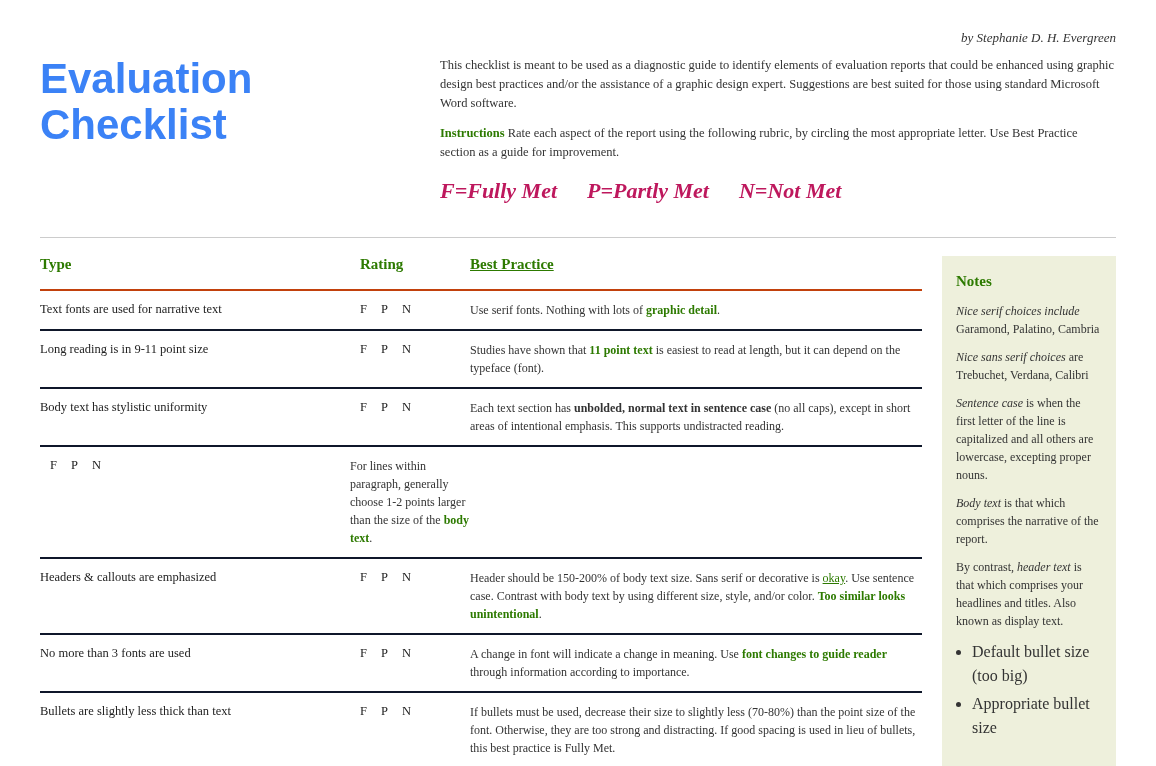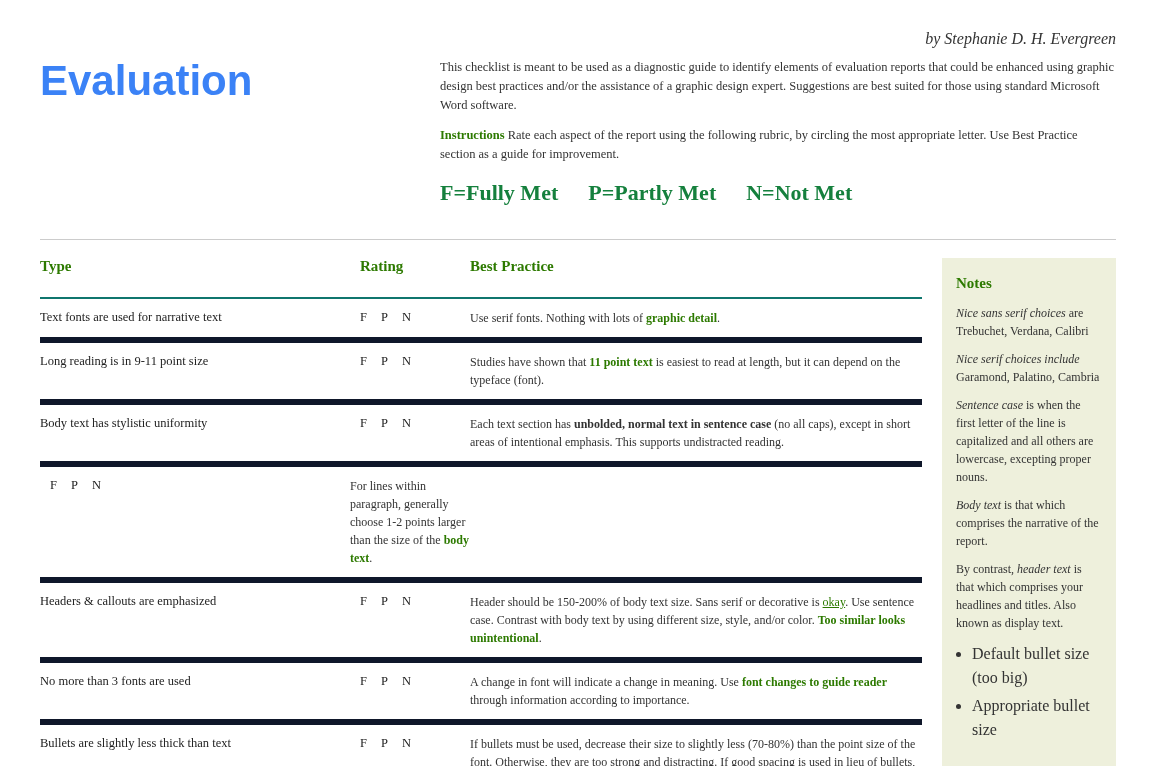--- a/index.html
+++ b/index.html
@@ -8,21 +8,21 @@
       background: #fff;
       color: #222;
       font-size: 13px;
       width: 1156px;
       min-height: 766px;
       padding: 30px 40px;
     }
     .byline {
       text-align: right;
       font-style: italic;
-      font-size: 16px;
+      font-size: 13px;
       color: #333;
       margin-bottom: 10px;
     }
     .top-section {
       display: flex;
       gap: 40px;
       margin-bottom: 30px;
     }
     .title-block {
       min-width: 360px;
@@ -47,23 +47,24 @@
       margin-bottom: 12px;
       font-size: 12.5px;
     }
     .instructions-label {
       font-weight: bold;
       color: #2d7a00;
     }
     .rating-line {
       font-size: 22px;
       font-weight: bold;
-      color: #15803d;
+      color: #be185d;
       display: flex;
       gap: 30px;
+      font-style: italic;
     }
     .divider {
       border: none;
       border-top: 1px solid #ccc;
       margin: 10px 0 18px 0;
     }
     .main-table-area {
       display: flex;
       gap: 20px;
     }
@@ -99,46 +100,47 @@
     .notes-list li {
       margin-bottom: 4px;
       font-size: 16px;
       color: #333;
     }
     
     .checklist-header {
       display: grid;
       grid-template-columns: 310px 120px 1fr;
       gap: 0;
-      border-bottom: 2px solid #0f766e;
-      padding-bottom: 22px;
+      border-bottom: 2px solid #c2410c;
+      padding-bottom: 16px;
       margin-bottom: 0;
     }
     .col-header {
       font-size: 15px;
       font-weight: bold;
       color: #2d7a00;
     }
     .col-header-rating {
       font-size: 15px;
       font-weight: bold;
       color: #2d7a00;
       padding-left: 10px;
     }
     .col-header-bp {
       font-size: 15px;
       font-weight: bold;
       color: #2d7a00;
+      text-decoration: underline;
     }
     
     .checklist-row {
       display: grid;
       grid-template-columns: 310px 120px 1fr;
       gap: 0;
-      border-bottom: 6px solid #0f172a;
+      border-bottom: 2px solid #0f172a;
       padding: 10px 0;
       align-items: start;
     }
     .row-type {
       font-size: 12.5px;
       color: #222;
       padding-right: 10px;
       line-height: 1.4;
     }
     .row-rating {
@@ -169,20 +171,21 @@
   </style>
 </head>
 <body>
 
 <div class="byline">by Stephanie D. H. Evergreen</div>
 
 <div class="top-section">
   <div class="title-block">
     <div class="main-title">
       <div>Evaluation</div>
+      <div>Checklist</div>
     </div>
   </div>
 
   <div class="intro-block">
     <p class="intro-desc">This checklist is meant to be used as a diagnostic guide to identify elements of evaluation reports that could be enhanced using graphic design best practices and/or the assistance of a graphic design expert. Suggestions are best suited for those using standard Microsoft Word software.</p>
     <p class="instructions-line">
       <span class="instructions-label">Instructions</span><span> Rate each aspect of the report using the following rubric, by circling the most appropriate letter. Use Best Practice section as a guide for improvement.</span>
     </p>
     <div class="rating-line">
       <span>F=Fully Met</span>
@@ -285,25 +288,25 @@
         If bullets must be used, decrease their size to slightly less (70-80%) than the point size of the font. Otherwise, they are too strong and distracting. If good spacing is used in lieu of bullets, this best practice is Fully Met.
       </div>
     </div>
 
   </div>
 
   <div class="notes-section">
     <div class="notes-title">Notes</div>
 
     <p class="notes-para">
+      <span class="notes-italic">Nice serif choices include</span><span> Garamond, Palatino, Cambria</span>
+    </p>
+
+    <p class="notes-para">
       <span class="notes-italic">Nice sans serif choices</span><span> are Trebuchet, Verdana, Calibri</span>
-    </p>
-
-    <p class="notes-para">
-      <span class="notes-italic">Nice serif choices include</span><span> Garamond, Palatino, Cambria</span>
     </p>
 
     <p class="notes-para">
       <span class="notes-italic">Sentence case</span><span> is when the first letter of the line is capitalized and all others are lowercase, excepting proper nouns.</span>
     </p>
 
     <p class="notes-para">
       <span class="notes-italic">Body text</span><span> is that which comprises the narrative of the report.</span>
     </p>
 

